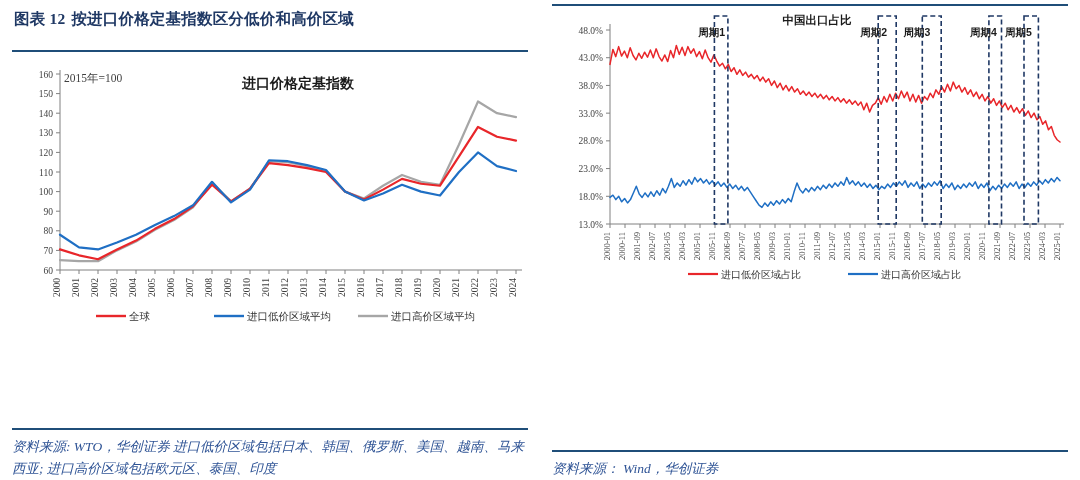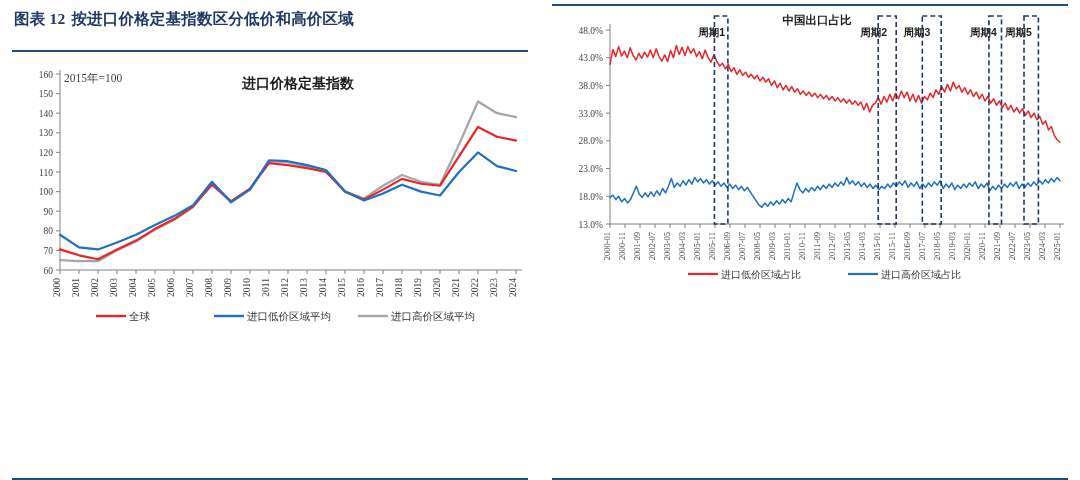--- a/index.html
+++ b/index.html
@@ -181,20 +181,21 @@
           <line x1="88" y1="264" x2="118" y2="264" stroke="#E8262A" stroke-width="2.4"></line>
           <text x="121" y="268" font-size="10.5" class="legend-cn">全球</text>
           <line x1="206" y1="264" x2="236" y2="264" stroke="#1F6FC4" stroke-width="2.4"></line>
           <text x="239" y="268" font-size="10.5" class="legend-cn">进口低价区域平均</text>
           <line x1="350" y1="264" x2="380" y2="264" stroke="#A6A6A6" stroke-width="2.4"></line>
           <text x="383" y="268" font-size="10.5" class="legend-cn">进口高价区域平均</text>
         </svg>
     </div>
 
     <div class="rule-bottom"></div>
+    <div class="source">资料来源: WTO，华创证券  进口低价区域包括日本、韩国、俄罗斯、美国、越南、马来西亚; 进口高价区域包括欧元区、泰国、印度</div>
   </div>
 
   <div class="panel panel-right">
 
 
     <div class="rule-top"></div>
 
     <div class="chart-area">
       <svg id="svg-right" width="524" height="305" viewBox="0 0 524 305">
           <line x1="62" y1="218" x2="58" y2="218" class="tick"></line>
@@ -291,15 +292,16 @@
           <rect x="476" y="10" width="14.399999999999977" height="208" class="period-box"></rect>
           <text x="457.1" y="30" font-size="10.5" class="note-cn">周期5</text>
           <line x1="140" y1="268" x2="170" y2="268" stroke="#E8262A" stroke-width="2.2"></line>
           <text x="173" y="272" font-size="10" class="legend-cn">进口低价区域占比</text>
           <line x1="300" y1="268" x2="330" y2="268" stroke="#1F6FC4" stroke-width="2.2"></line>
           <text x="333" y="272" font-size="10" class="legend-cn">进口高价区域占比</text>
         </svg>
     </div>
 
     <div class="rule-bottom"></div>
+    <div class="source">资料来源：  Wind，华创证券</div>
   </div>
 
 </div>
 
 </body></html>

